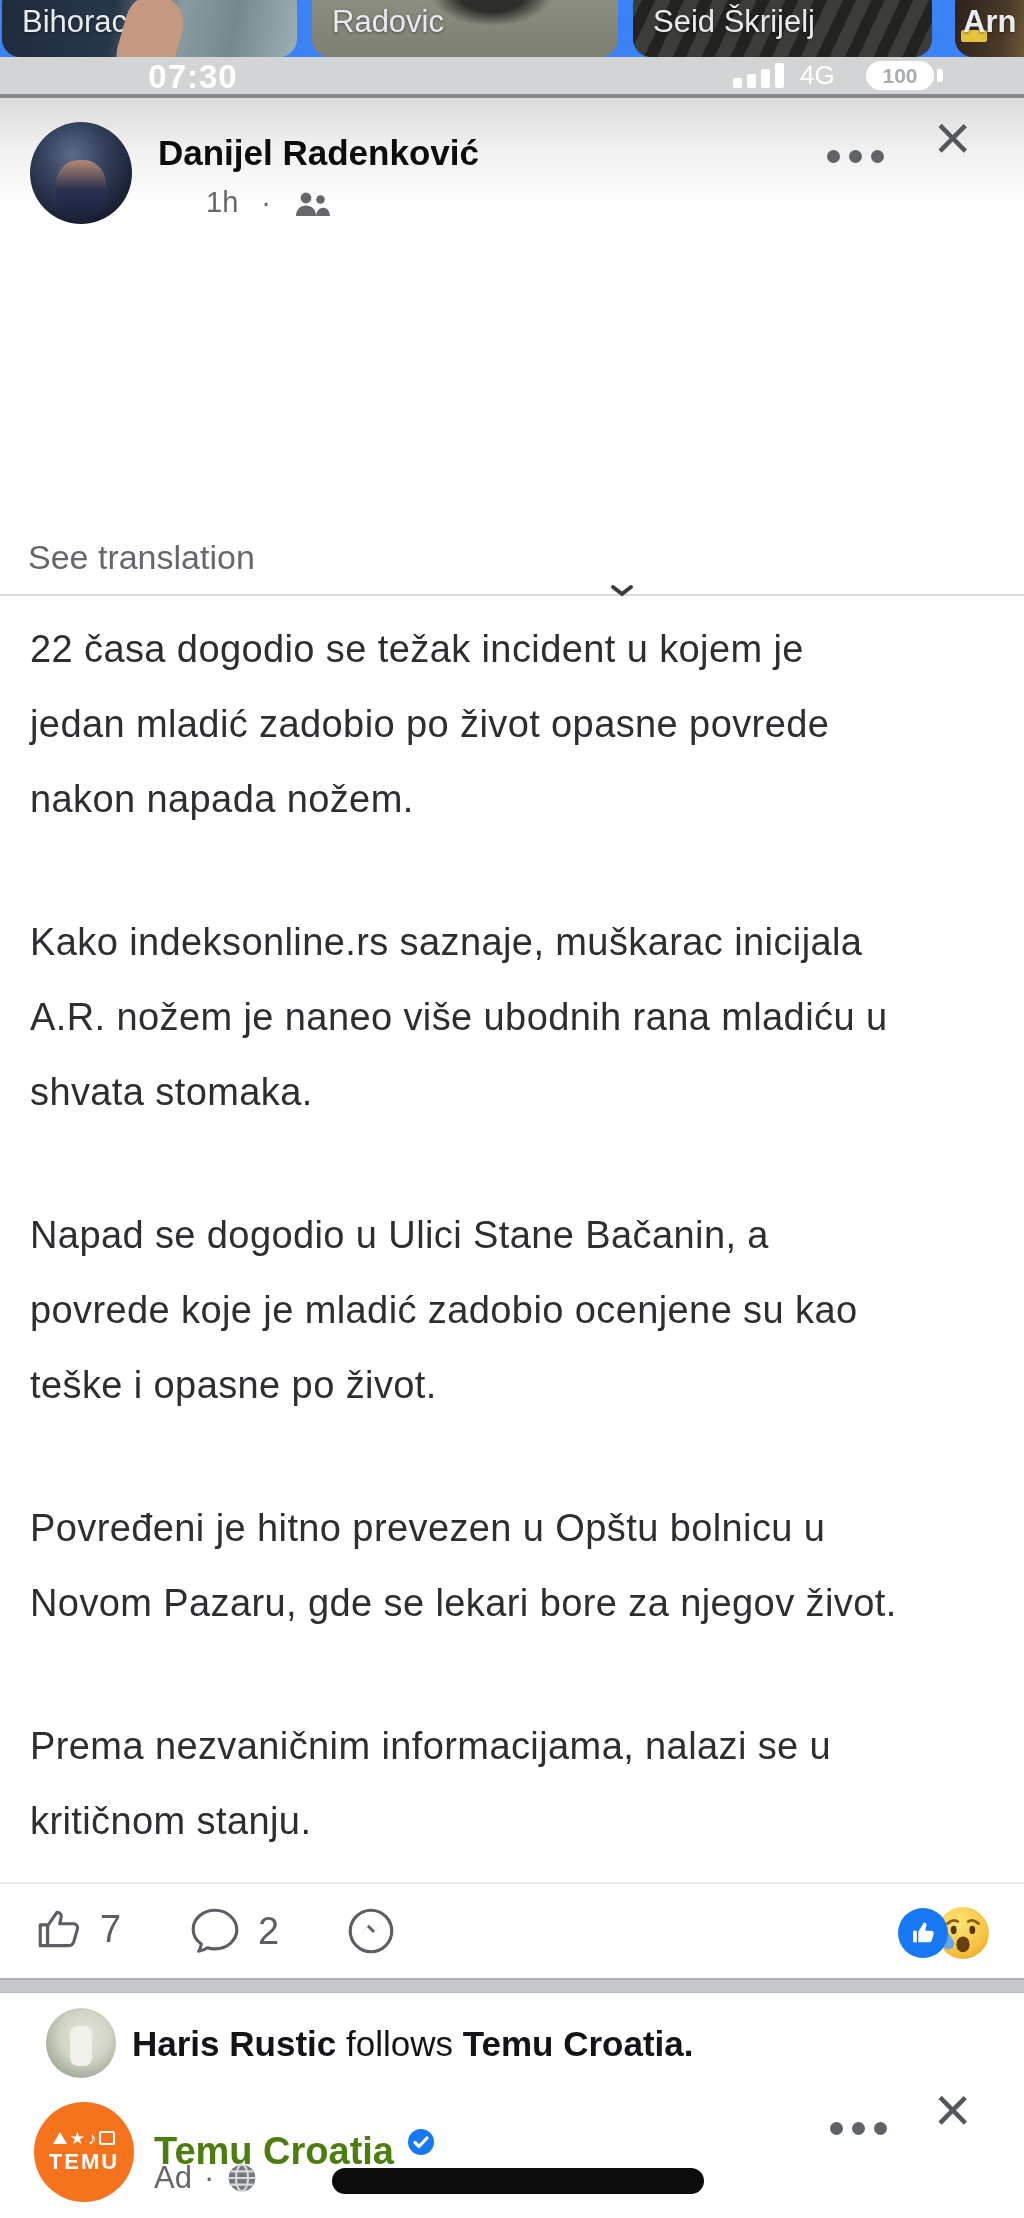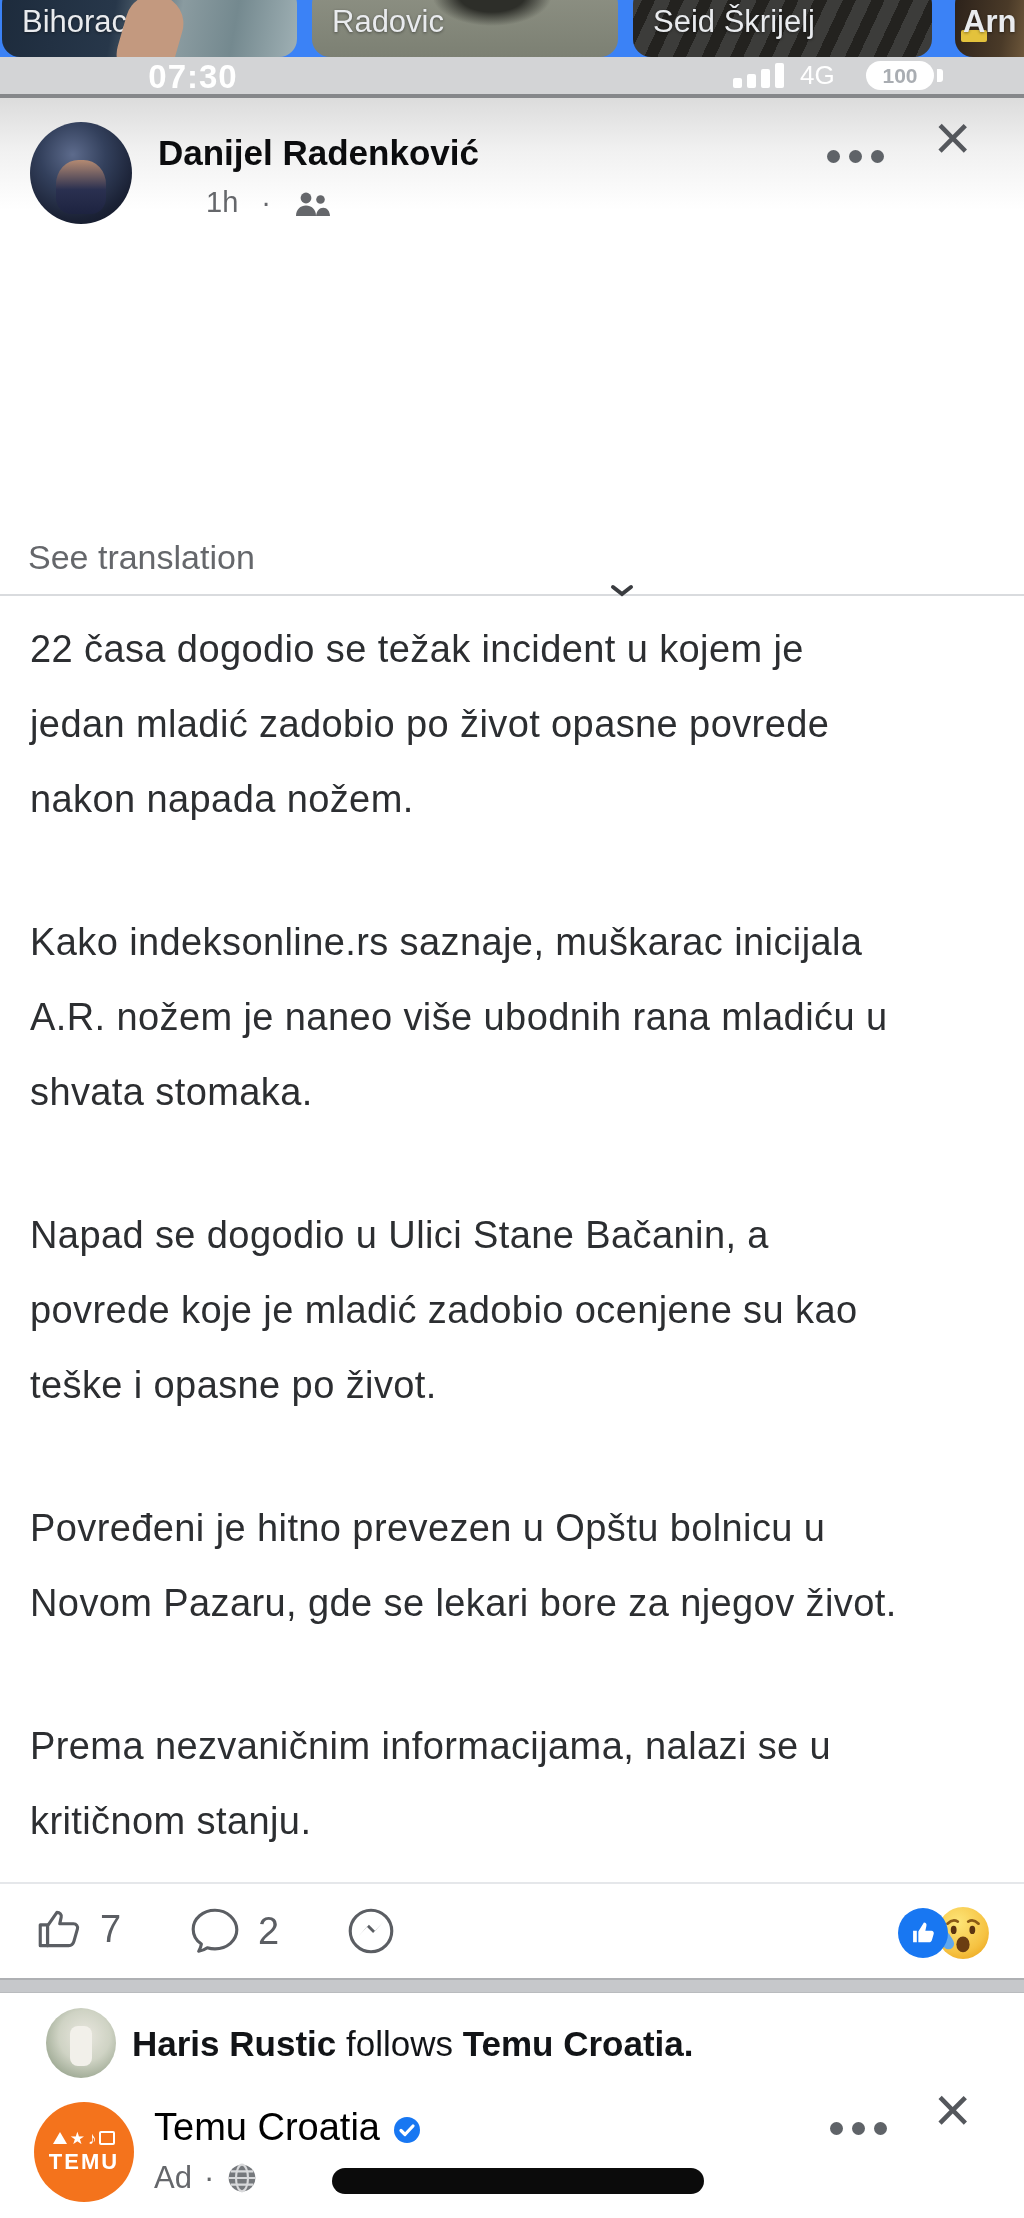--- a/index.html
+++ b/index.html
@@ -85,21 +85,21 @@
   
   .ad-row{position:absolute;left:0;top:2094px;width:1024px;height:124px;background:#fff;}
   .temu-logo{position:absolute;left:34px;top:8px;width:100px;height:100px;border-radius:50%;
     background:#F4731C;display:flex;flex-direction:column;align-items:center;justify-content:center;gap:2px;}
   .temu-glyphs{display:flex;align-items:center;gap:3px;color:#fff;font-size:17px;line-height:1;}
   .temu-glyphs .tri{width:0;height:0;border-left:7px solid transparent;border-right:7px solid transparent;
     border-bottom:12px solid #fff;}
   .temu-glyphs .box{width:12px;height:10px;border:2px solid #fff;border-radius:2px;}
   .temu-word{font-size:22px;font-weight:800;color:#fff;letter-spacing:2px;}
   .ad-page-line{position:absolute;left:154px;top:12px;display:flex;align-items:center;gap:12px;}
-  .ad-page-name{font-size:38px;font-weight:400;color:#000000;}
+  .ad-page-name{font-size:38px;font-weight:700;color:#4d7c0f;margin-top:24px;}
   .ad-meta{position:absolute;left:154px;top:66px;display:flex;align-items:center;gap:12px;
     font-size:31px;color:#65676B;}
   .redacted-bar{position:absolute;left:332px;top:74px;width:372px;height:26px;border-radius:13px;background:#0b0b0b;}
   .ad-more{position:absolute;left:830px;top:28px;}
   .ad-close{position:absolute;left:934px;top:-16px;font-size:64px;font-weight:300;color:#54575c;line-height:1;}
 </style>
 </head>
 <body>
 
 <div class="screen">

